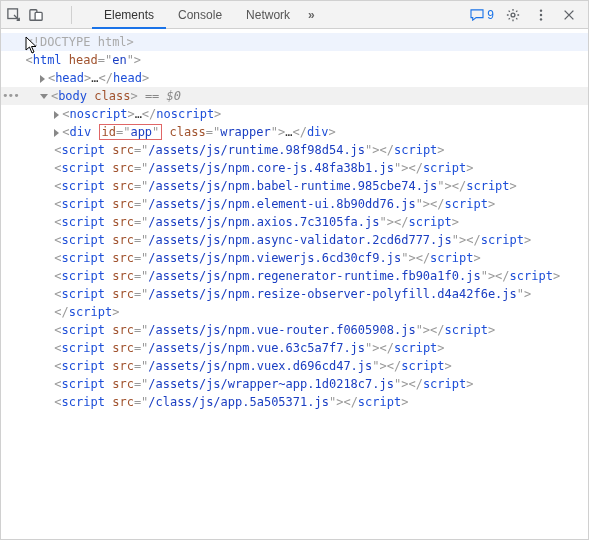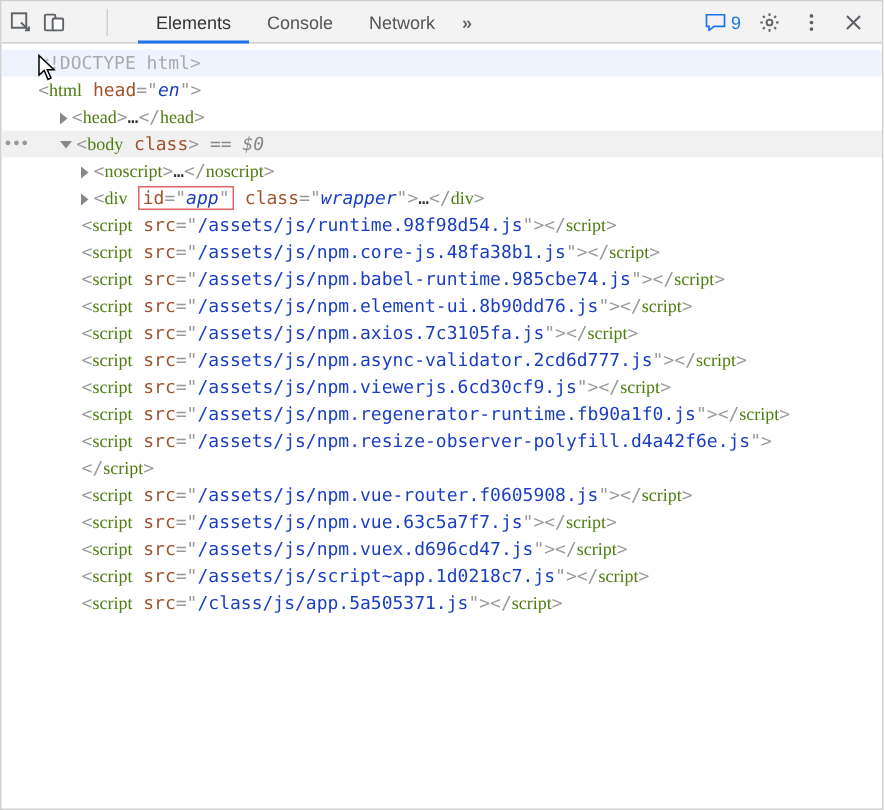--- a/index.html
+++ b/index.html
@@ -81,23 +81,23 @@
     vertical-align: middle;
   }
   .arrow.down {
     border-left:4px solid transparent;
     border-right:4px solid transparent;
     border-top:5px solid #888;
     border-bottom:none;
     margin-right:3px;
   }
   .t-punc { color: #999; }
-  .t-tag { color: #4d7c0f; font-family: Liberation Serif, serif; }
+  .t-tag { color: #1d4ed8; }
   .t-attr { color: #a0522d; }
-  .t-val { color: #1a3ec2; font-style: italic; }
+  .t-val { color: #1a3ec2; }
   .t-gray { color: #aaa; }
   .t-link { color: #1a3ec2; }
   .t-eq { color: #888; font-style: italic; }
   .red-box { border: 1px solid #e06666; padding: 0 2px; }
   .cursor {
     position: absolute;
     left: 24px;
     top: 7px;
     width: 14px;
     height: 18px;
@@ -191,18 +191,18 @@
       <div class="line"><span>      </span><span class="t-punc">&lt;</span><span class="t-tag">script</span> <span class="t-attr">src</span><span class="t-punc">="</span><span class="t-link">/assets/js/npm.element-ui.8b90dd76.js</span><span class="t-punc">"&gt;&lt;/</span><span class="t-tag">script</span><span class="t-punc">&gt;</span></div>
       <div class="line"><span>      </span><span class="t-punc">&lt;</span><span class="t-tag">script</span> <span class="t-attr">src</span><span class="t-punc">="</span><span class="t-link">/assets/js/npm.axios.7c3105fa.js</span><span class="t-punc">"&gt;&lt;/</span><span class="t-tag">script</span><span class="t-punc">&gt;</span></div>
       <div class="line"><span>      </span><span class="t-punc">&lt;</span><span class="t-tag">script</span> <span class="t-attr">src</span><span class="t-punc">="</span><span class="t-link">/assets/js/npm.async-validator.2cd6d777.js</span><span class="t-punc">"&gt;&lt;/</span><span class="t-tag">script</span><span class="t-punc">&gt;</span></div>
       <div class="line"><span>      </span><span class="t-punc">&lt;</span><span class="t-tag">script</span> <span class="t-attr">src</span><span class="t-punc">="</span><span class="t-link">/assets/js/npm.viewerjs.6cd30cf9.js</span><span class="t-punc">"&gt;&lt;/</span><span class="t-tag">script</span><span class="t-punc">&gt;</span></div>
       <div class="line"><span>      </span><span class="t-punc">&lt;</span><span class="t-tag">script</span> <span class="t-attr">src</span><span class="t-punc">="</span><span class="t-link">/assets/js/npm.regenerator-runtime.fb90a1f0.js</span><span class="t-punc">"&gt;&lt;/</span><span class="t-tag">script</span><span class="t-punc">&gt;</span></div>
       <div class="line"><span>      </span><span class="t-punc">&lt;</span><span class="t-tag">script</span> <span class="t-attr">src</span><span class="t-punc">="</span><span class="t-link">/assets/js/npm.resize-observer-polyfill.d4a42f6e.js</span><span class="t-punc">"&gt;</span></div>
       <div class="line"><span>      </span><span class="t-punc">&lt;/</span><span class="t-tag">script</span><span class="t-punc">&gt;</span></div>
       <div class="line"><span>      </span><span class="t-punc">&lt;</span><span class="t-tag">script</span> <span class="t-attr">src</span><span class="t-punc">="</span><span class="t-link">/assets/js/npm.vue-router.f0605908.js</span><span class="t-punc">"&gt;&lt;/</span><span class="t-tag">script</span><span class="t-punc">&gt;</span></div>
       <div class="line"><span>      </span><span class="t-punc">&lt;</span><span class="t-tag">script</span> <span class="t-attr">src</span><span class="t-punc">="</span><span class="t-link">/assets/js/npm.vue.63c5a7f7.js</span><span class="t-punc">"&gt;&lt;/</span><span class="t-tag">script</span><span class="t-punc">&gt;</span></div>
       <div class="line"><span>      </span><span class="t-punc">&lt;</span><span class="t-tag">script</span> <span class="t-attr">src</span><span class="t-punc">="</span><span class="t-link">/assets/js/npm.vuex.d696cd47.js</span><span class="t-punc">"&gt;&lt;/</span><span class="t-tag">script</span><span class="t-punc">&gt;</span></div>
-      <div class="line"><span>      </span><span class="t-punc">&lt;</span><span class="t-tag">script</span> <span class="t-attr">src</span><span class="t-punc">="</span><span class="t-link">/assets/js/script~app.1d0218c7.js</span><span class="t-punc">"&gt;&lt;/</span><span class="t-tag">script</span><span class="t-punc">&gt;</span></div>
+      <div class="line"><span>      </span><span class="t-punc">&lt;</span><span class="t-tag">script</span> <span class="t-attr">src</span><span class="t-punc">="</span><span class="t-link">/assets/js/wrapper~app.1d0218c7.js</span><span class="t-punc">"&gt;&lt;/</span><span class="t-tag">script</span><span class="t-punc">&gt;</span></div>
       <div class="line"><span>      </span><span class="t-punc">&lt;</span><span class="t-tag">script</span> <span class="t-attr">src</span><span class="t-punc">="</span><span class="t-link">/class/js/app.5a505371.js</span><span class="t-punc">"&gt;&lt;/</span><span class="t-tag">script</span><span class="t-punc">&gt;</span></div>
     </div>
 
 
 </div>
 
 </body></html>

